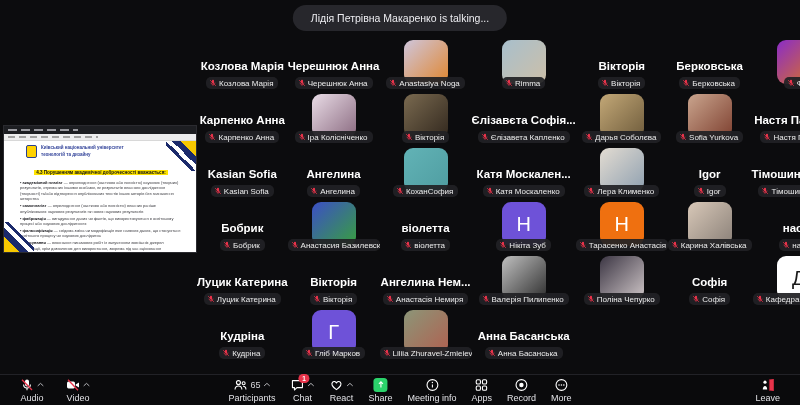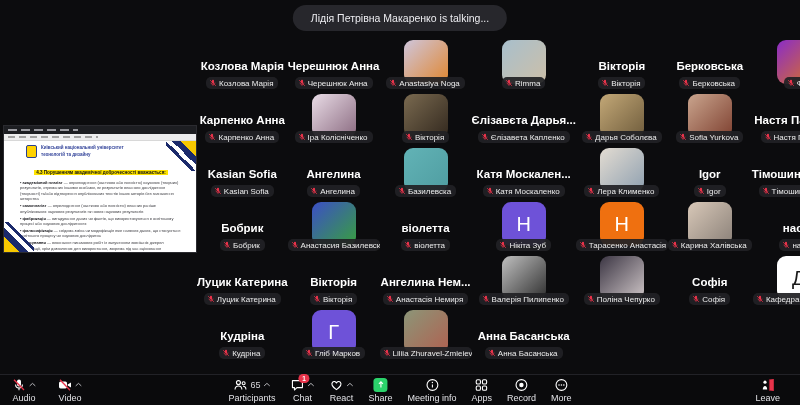--- a/index.html
+++ b/index.html
@@ -60,21 +60,21 @@
     font-size:8px;color:#ececec;max-width:84px;white-space:nowrap;overflow:hidden;
   }
   .pill .micwrap{display:inline-flex;flex:0 0 auto;}
   
   .toolbar{
     position:absolute;left:0;right:0;bottom:0;height:30px;
     background:#0a0a0c;border-top:1px solid #222227;
     display:flex;align-items:center;z-index:40;
   }
   .tb-group{display:flex;align-items:flex-end;}
-  .tb-group.left{margin-left:12px;gap:22px;}
+  .tb-group.left{margin-left:20px;gap:22px;}
   .tb-group.center{position:absolute;left:50%;transform:translateX(-50%);gap:15px;}
   .tb-group.right{margin-left:auto;margin-right:20px;}
   .tb-item{display:flex;flex-direction:column;align-items:center;gap:1px;cursor:pointer;position:relative;}
   .icon-row{display:flex;align-items:center;gap:3px;height:14px;}
   .tb-label{font-size:9px;color:#e2e2e6;white-space:nowrap;}
   .tbicon{display:inline-flex;position:relative;}
   .count{font-size:9px;color:#d6d6da;}
   .badge{
     position:absolute;top:-4px;right:-5px;min-width:9px;height:9px;border-radius:5px;
     background:#e8334a;color:#fff;font-size:6.5px;font-weight:700;
@@ -248,21 +248,21 @@
             <path d="M6 1.2a1.6 1.6 0 0 1 1.6 1.6v2.4a1.6 1.6 0 1 1-3.2 0V2.8A1.6 1.6 0 0 1 6 1.2z" fill="#e8334a"></path>
             <path d="M3 5.3a3 3 0 0 0 6 0" fill="none" stroke="#e8334a" stroke-width="1"></path>
             <path d="M6 8.3v2" stroke="#e8334a" stroke-width="1"></path>
             <path d="M1.6 1.6 10.4 10.4" stroke="#e8334a" stroke-width="1.1"></path>
           </svg>
         </span>
         <span>Вікторія</span>
       </div>
     </div>
     <div class="tile">
-      <div class="tile-name">Єлізавєта Дарья...</div>
+      <div class="tile-name">Єлізавєта Софія...</div>
       <div class="pill">
         <span class="micwrap">
           <svg viewBox="0 0 12 12" width="8" height="8">
             <path d="M6 1.2a1.6 1.6 0 0 1 1.6 1.6v2.4a1.6 1.6 0 1 1-3.2 0V2.8A1.6 1.6 0 0 1 6 1.2z" fill="#e8334a"></path>
             <path d="M3 5.3a3 3 0 0 0 6 0" fill="none" stroke="#e8334a" stroke-width="1"></path>
             <path d="M6 8.3v2" stroke="#e8334a" stroke-width="1"></path>
             <path d="M1.6 1.6 10.4 10.4" stroke="#e8334a" stroke-width="1.1"></path>
           </svg>
         </span>
         <span>Єлізавета Капленко</span>
@@ -342,21 +342,21 @@
       <div class="avatar" style="background: linear-gradient(135deg, rgb(98, 179, 182), rgb(79, 157, 161));"></div>
       <div class="pill">
         <span class="micwrap">
           <svg viewBox="0 0 12 12" width="8" height="8">
             <path d="M6 1.2a1.6 1.6 0 0 1 1.6 1.6v2.4a1.6 1.6 0 1 1-3.2 0V2.8A1.6 1.6 0 0 1 6 1.2z" fill="#e8334a"></path>
             <path d="M3 5.3a3 3 0 0 0 6 0" fill="none" stroke="#e8334a" stroke-width="1"></path>
             <path d="M6 8.3v2" stroke="#e8334a" stroke-width="1"></path>
             <path d="M1.6 1.6 10.4 10.4" stroke="#e8334a" stroke-width="1.1"></path>
           </svg>
         </span>
-        <span>Базилевска</span>
+        <span>КоханСофия</span>
       </div>
     </div>
     <div class="tile">
       <div class="tile-name">Катя Москален...</div>
       <div class="pill">
         <span class="micwrap">
           <svg viewBox="0 0 12 12" width="8" height="8">
             <path d="M6 1.2a1.6 1.6 0 0 1 1.6 1.6v2.4a1.6 1.6 0 1 1-3.2 0V2.8A1.6 1.6 0 0 1 6 1.2z" fill="#e8334a"></path>
             <path d="M3 5.3a3 3 0 0 0 6 0" fill="none" stroke="#e8334a" stroke-width="1"></path>
             <path d="M6 8.3v2" stroke="#e8334a" stroke-width="1"></path>

